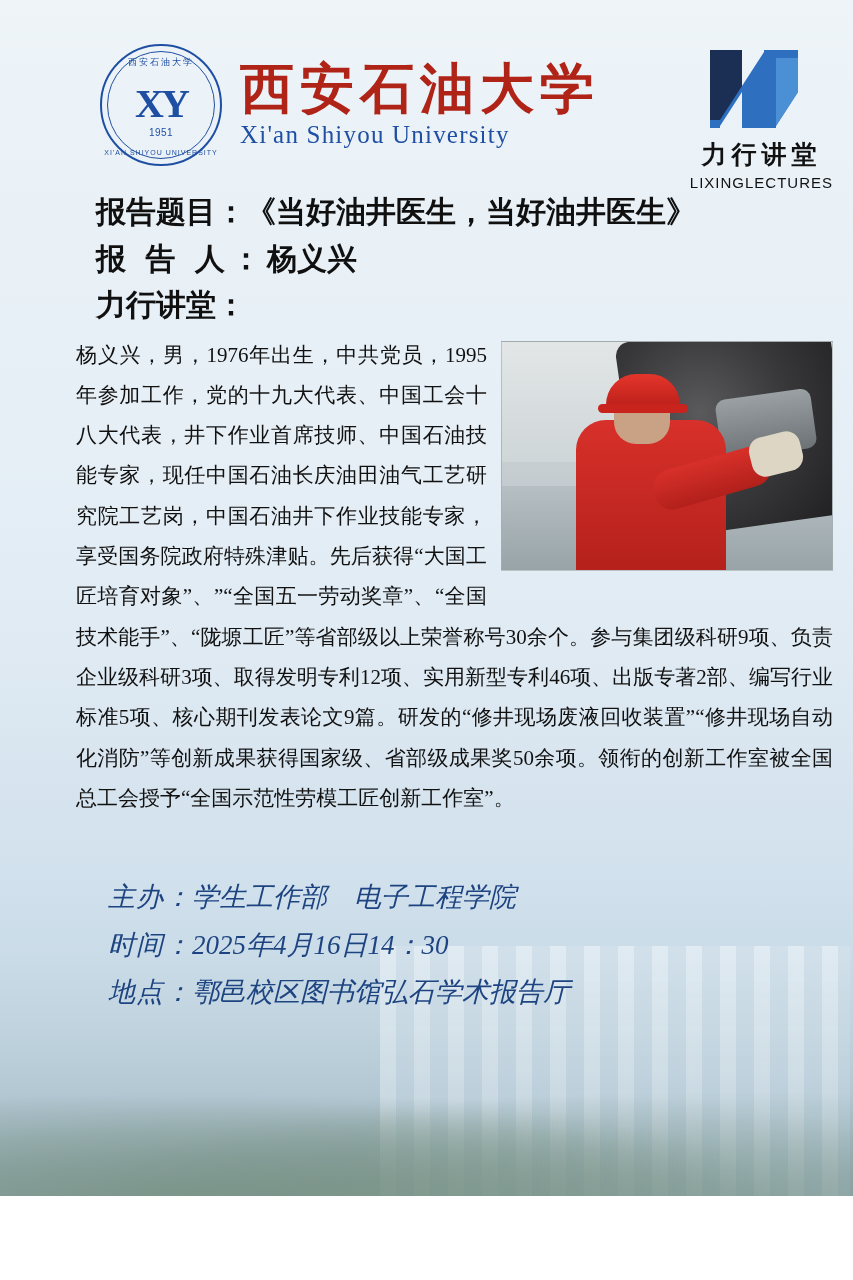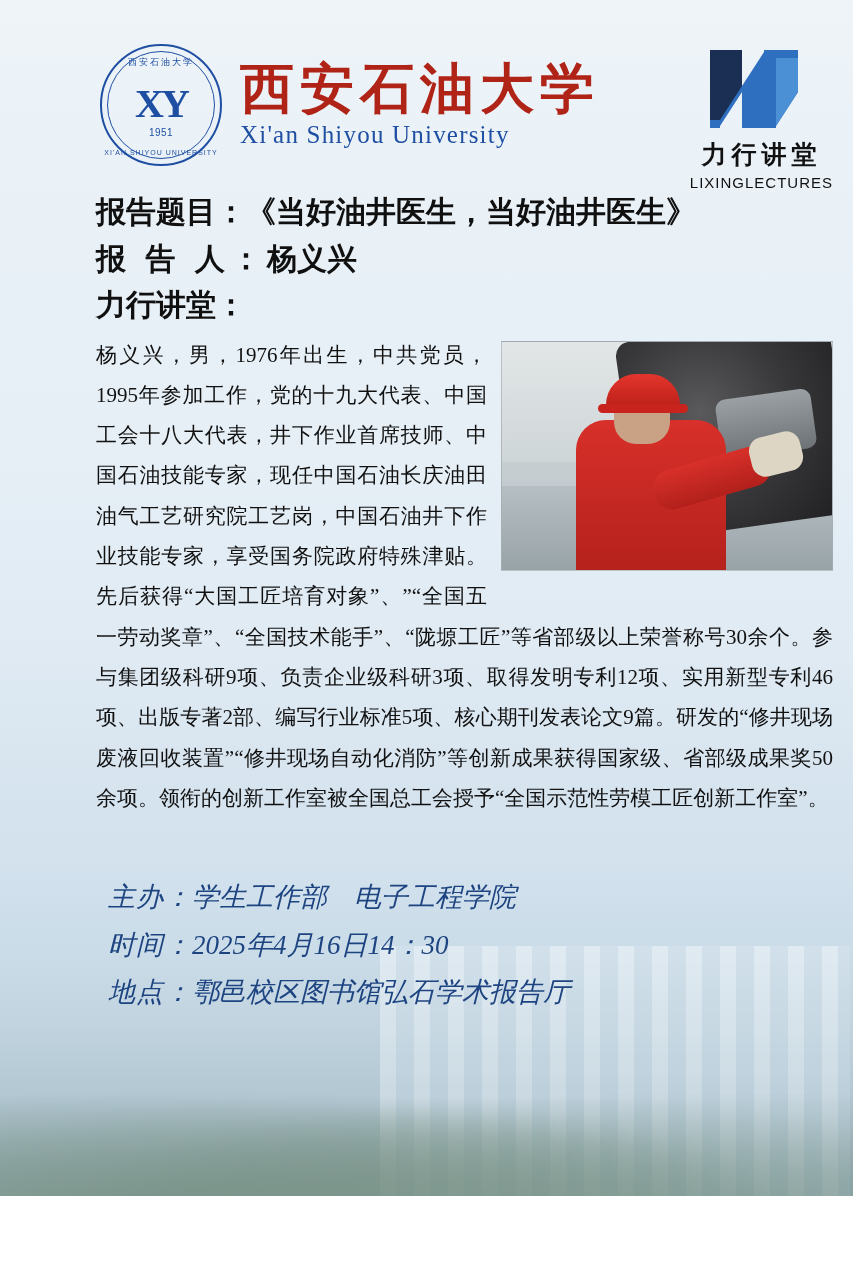--- a/index.html
+++ b/index.html
@@ -205,21 +205,21 @@
     line-height: 1.55;
     white-space: nowrap;
   }
   .line-speaker .sp-label {
     letter-spacing: 6px;
   }
 
   
   .bio {
     position: relative;
-    margin: 6px 56px 0 60px;
+    margin: 6px 56px 0 40px;
     font-size: 21px;
     line-height: 1.92;
     color: #111;
     text-align: justify;
     font-family: "Liberation Serif", serif;
   }
   .bio .photo {
     float: right;
     width: 330px;
     height: 228px;

